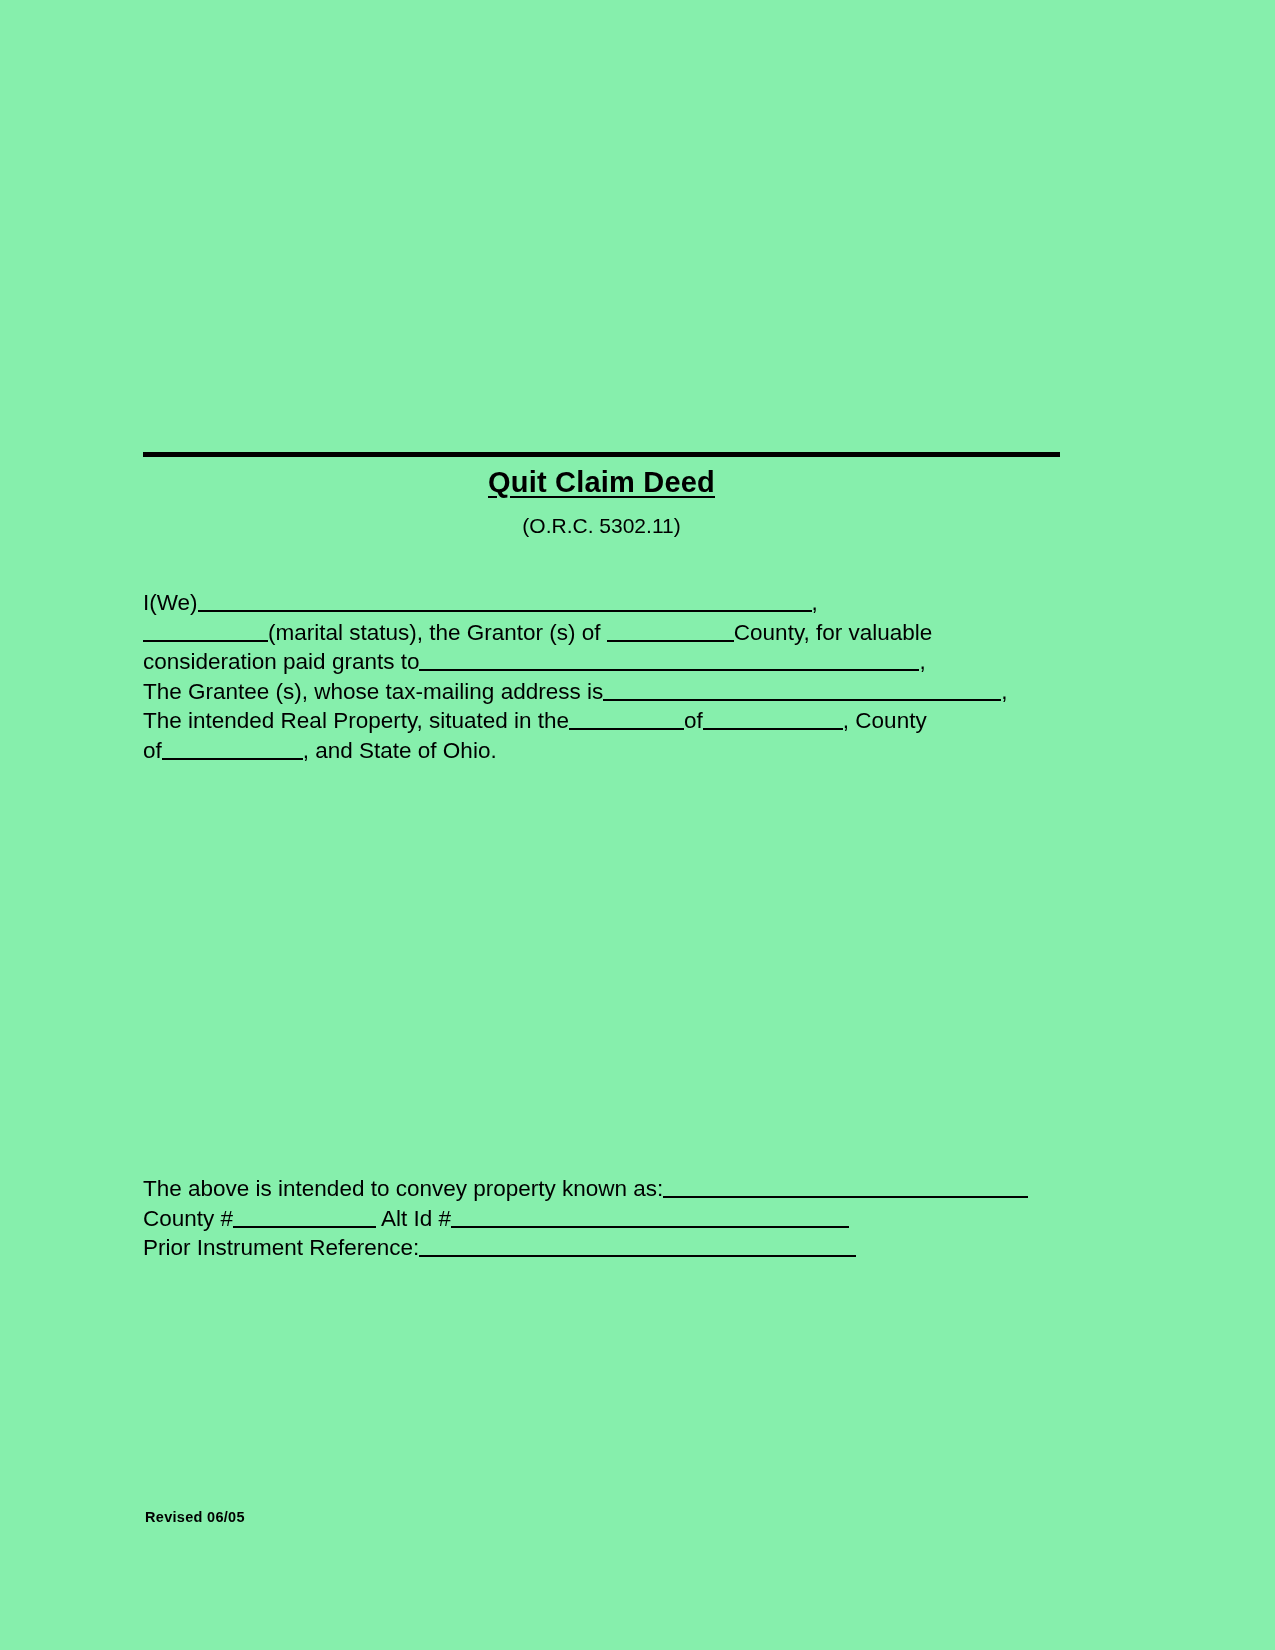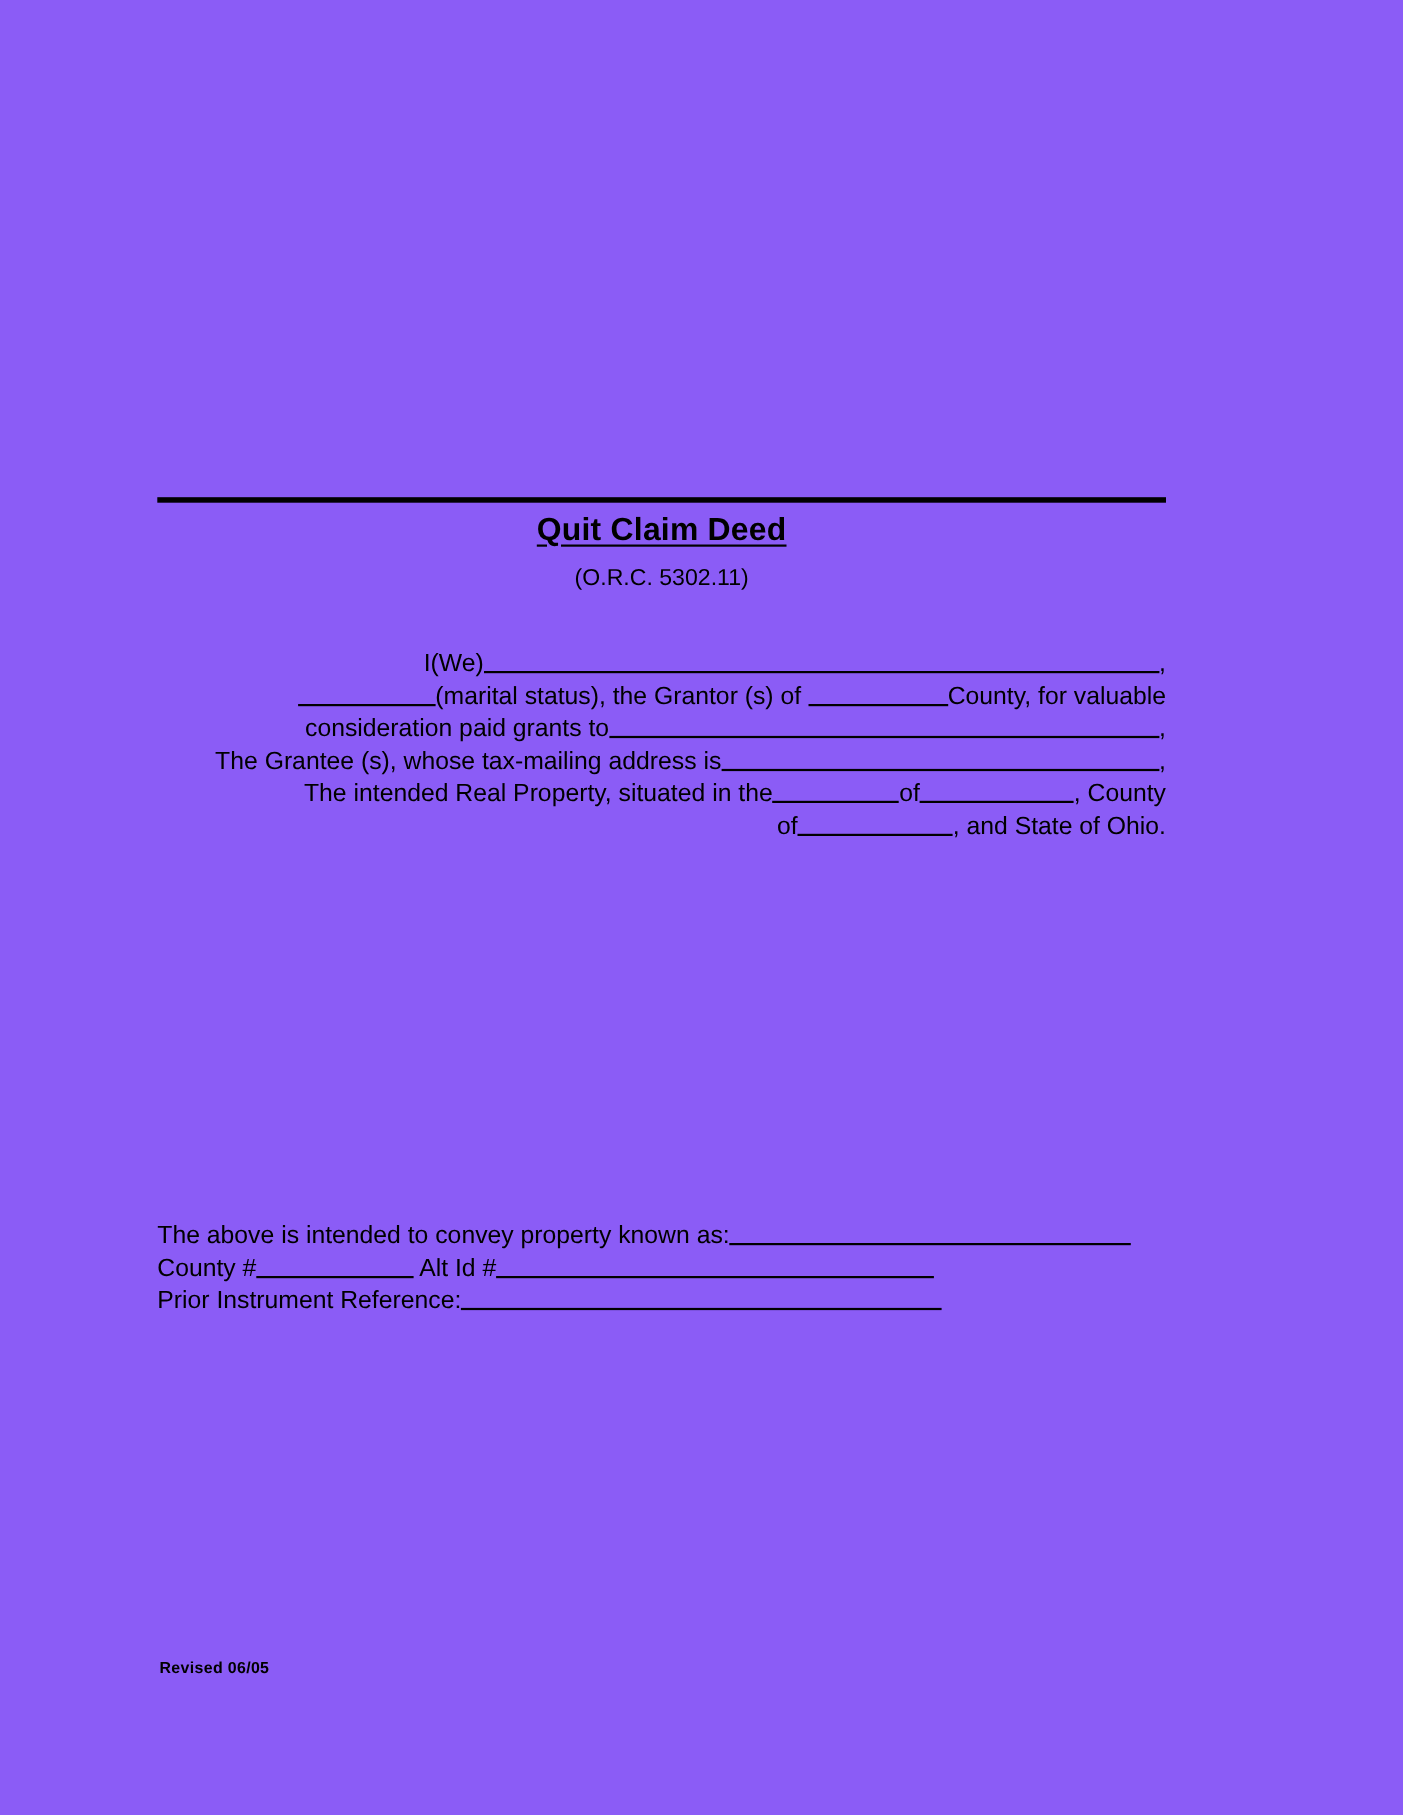--- a/index.html
+++ b/index.html
@@ -4,21 +4,21 @@
 <style>
   html, body {
     margin: 0;
     padding: 0;
     background: #ffffff;
   }
   .page {
     position: relative;
     width: 1275px;
     height: 1650px;
-    background: #8b5cf6;
+    background: #86efac;
     font-family: "Liberation Sans", sans-serif;
     color: #000000;
     overflow: hidden;
   }
   .content {
     position: absolute;
     left: 143px;
     top: 452px;
     width: 917px;
   }
@@ -47,21 +47,20 @@
     margin-top: 16px;
     text-align: center;
   }
   .body-block {
     margin-top: 50px;
     font-size: 22.5px;
     line-height: 29.5px;
   }
   .body-line {
     white-space: nowrap;
-    text-align: right;
   }
   .blank {
     display: inline-block;
     border-bottom: 2px solid #000000;
     height: 19px;
     vertical-align: baseline;
     margin-bottom: -2px;
   }
   .b-we          { width: 614px; }
   .b-marital     { width: 125px; }
@@ -72,21 +71,21 @@
   .b-cityvillage { width: 140px; }
   .b-countyof    { width: 141px; }
 
   .known-line {
     margin-top: 0px;
   }
 
   .bottom-block {
     position: absolute;
     left: 143px;
-    top: 1108px;
+    top: 1174px;
     width: 940px;
     font-size: 22.5px;
     line-height: 29.5px;
   }
   .bottom-line { white-space: nowrap; }
   .b-convey   { width: 365px; }
   .b-parcel   { width: 143px; }
   .b-altid    { width: 398px; }
   .b-prior    { width: 437px; }
 

